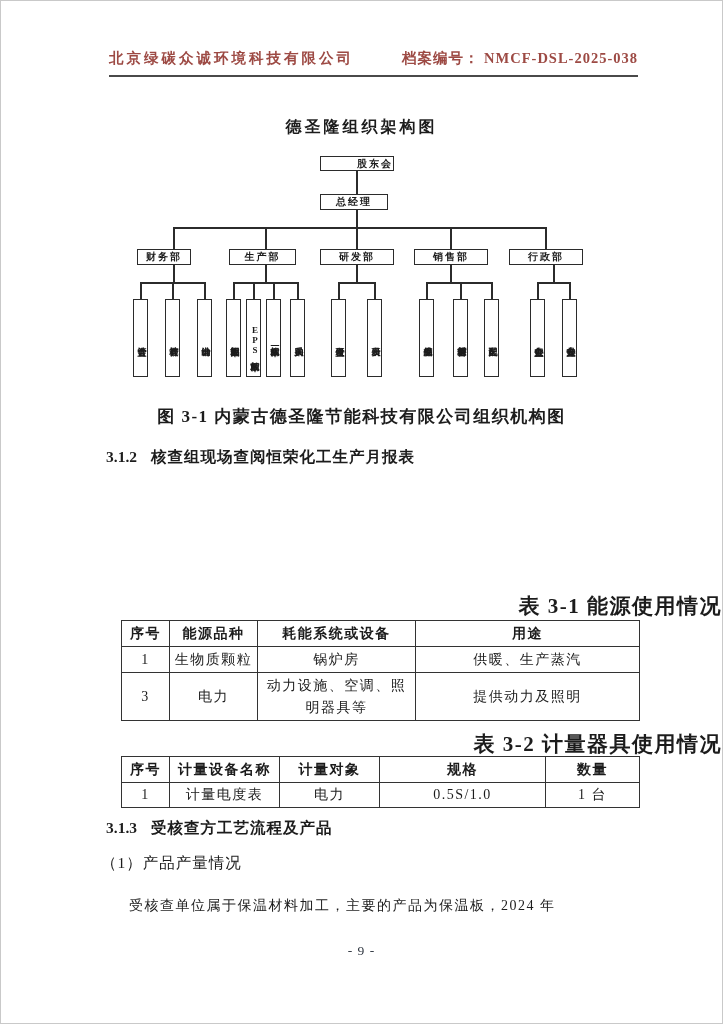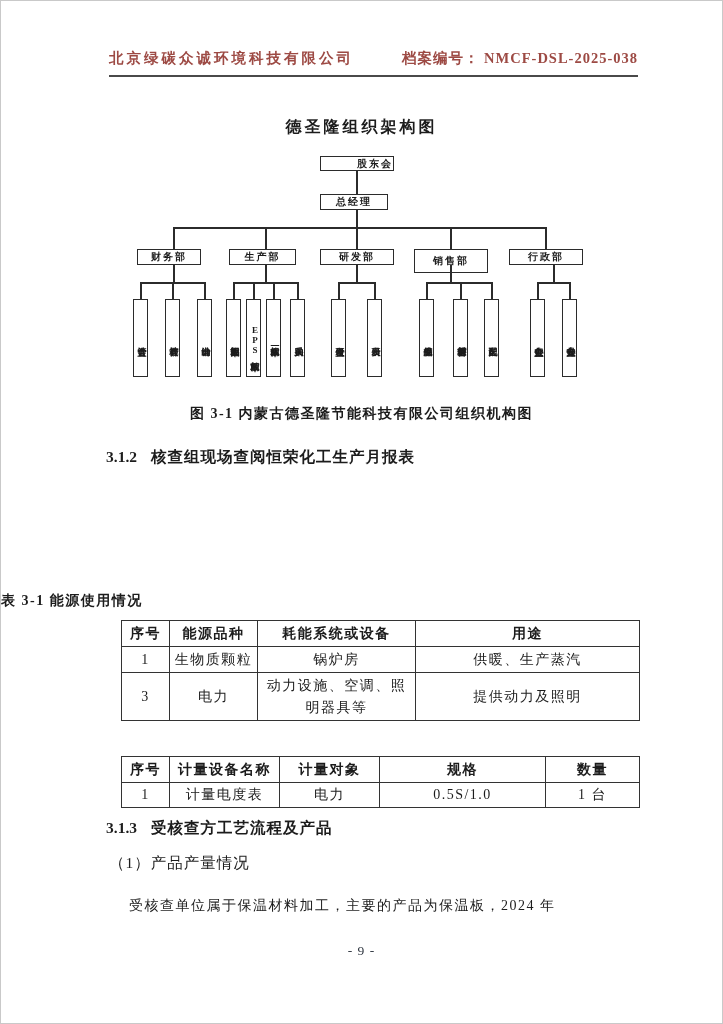--- a/index.html
+++ b/index.html
@@ -25,35 +25,35 @@
   .cbox { position:absolute; background:#fff; border:1.5px solid #2b2b2b;
     display:flex; align-items:center; justify-content:center;
     font-weight:bold; font-size:10px; letter-spacing:2px; }
   .hline,.vline { position:absolute; background:#2b2b2b; }
   .hline { height:1.5px; } .vline { width:1.5px; }
   .vbox { position:absolute; top:153px; width:15px; height:78px; background:#fff;
     border:1.5px solid #2b2b2b; writing-mode:vertical-rl; text-orientation:upright;
     font-size:9px; font-weight:bold; line-height:11px; text-align:center; padding-top:3px; }
 
   .fig-caption { position:absolute; top:404px; left:0; width:100%; text-align:center;
-    font-size:14px; font-weight:bold; letter-spacing:1.5px; }
+    font-size:17px; font-weight:bold; letter-spacing:1.5px; }
 
   .h-312 { position:absolute; top:446px; left:105px; font-size:15.5px; font-weight:bold; letter-spacing:1px; }
   .h-313 { position:absolute; top:817px; left:105px; font-size:15.5px; font-weight:bold; letter-spacing:1px; }
   .h-num { letter-spacing:0; margin-right:14px; }
-  .sub-h { position:absolute; top:852px; left:108px; font-size:15.5px; letter-spacing:1px; }
+  .sub-h { position:absolute; top:852px; left:100px; font-size:15.5px; letter-spacing:1px; }
 
   .para1 { position:absolute; top:481px; left:100px; width:525px;
     font-size:15.5px; line-height:37.5px; text-indent:2em;
     text-align:justify; letter-spacing:2.2px; }
   .para2 { position:absolute; top:886px; left:100px; width:525px;
     font-size:14px; line-height:37px; text-indent:2em; letter-spacing:1.5px; }
 
-  .tbl-title { position:absolute; left:0; width:100%; text-align:left;
-    font-size:14px; font-weight:bold; letter-spacing:1.5px; }
+  .tbl-title { position:absolute; left:0; width:100%; text-align:right;
+    font-size:21px; font-weight:bold; letter-spacing:1.5px; }
   #t1-title { top:591px; } #t2-title { top:729px; }
 
   table { position:absolute; left:120px; width:518px; border-collapse:collapse;
     table-layout:fixed; font-size:14px; }
   #table1 { top:619px; } #table2 { top:755px; }
   th,td { border:1.5px solid #333; text-align:center; vertical-align:middle;
     padding:1px 4px; letter-spacing:1.5px; font-weight:normal; }
   th { font-weight:bold; height:26px; }
   #table1 td { height:26px; } #table1 tr.tall td { height:48px; line-height:22px; }
   #table2 td { height:25px; }
@@ -80,24 +80,24 @@
     <div class="cbox" style="left:319px;top:48px;width:68px;height:16px;">总经理</div>
     <div class="vline" style="left:355px;top:64px;height:17px;"></div>
 
     <div class="hline" style="left:173px;top:81px;width:373px;"></div>
     <div class="vline" style="left:172px;top:81px;height:22px;"></div>
     <div class="vline" style="left:264px;top:81px;height:22px;"></div>
     <div class="vline" style="left:355px;top:81px;height:22px;"></div>
     <div class="vline" style="left:449px;top:81px;height:22px;"></div>
     <div class="vline" style="left:544px;top:81px;height:22px;"></div>
 
-    <div class="cbox" style="left:136px;top:103px;width:64px;height:16px;">财务部</div>
+    <div class="cbox" style="left:136px;top:103px;width:54px;height:16px;">财务部</div>
     <div class="cbox" style="left:228px;top:103px;width:67px;height:16px;">生产部</div>
     <div class="cbox" style="left:319px;top:103px;width:74px;height:16px;">研发部</div>
-    <div class="cbox" style="left:413px;top:103px;width:74px;height:24px;">销售部</div>
+    <div class="cbox" style="left:413px;top:103px;width:74px;height:16px;">销售部</div>
     <div class="cbox" style="left:508px;top:103px;width:74px;height:16px;">行政部</div>
 
     <div class="vline" style="left:172px;top:119px;height:17px;"></div>
     <div class="vline" style="left:264px;top:119px;height:17px;"></div>
     <div class="vline" style="left:355px;top:119px;height:17px;"></div>
     <div class="vline" style="left:449px;top:119px;height:17px;"></div>
     <div class="vline" style="left:552px;top:119px;height:17px;"></div>
 
     <div class="hline" style="left:140px;top:136px;width:65px;"></div>
     <div class="hline" style="left:233px;top:136px;width:65px;"></div>
@@ -169,20 +169,21 @@
     </tr>
     <tr class="tall">
       <td>3</td>
       <td>电力</td>
       <td>动力设施、空调、照明器具等</td>
       <td>提供动力及照明</td>
     </tr>
   </tbody>
     </table>
 
+  <div class="tbl-title" id="t2-title">表 3-2 计量器具使用情况</div>
   <table id="table2">
     <colgroup>
         <col style="width:48px">
         <col style="width:110px">
         <col style="width:100px">
         <col style="width:166px">
         <col style="width:94px">
       </colgroup>
     <tbody>
         <tr>

